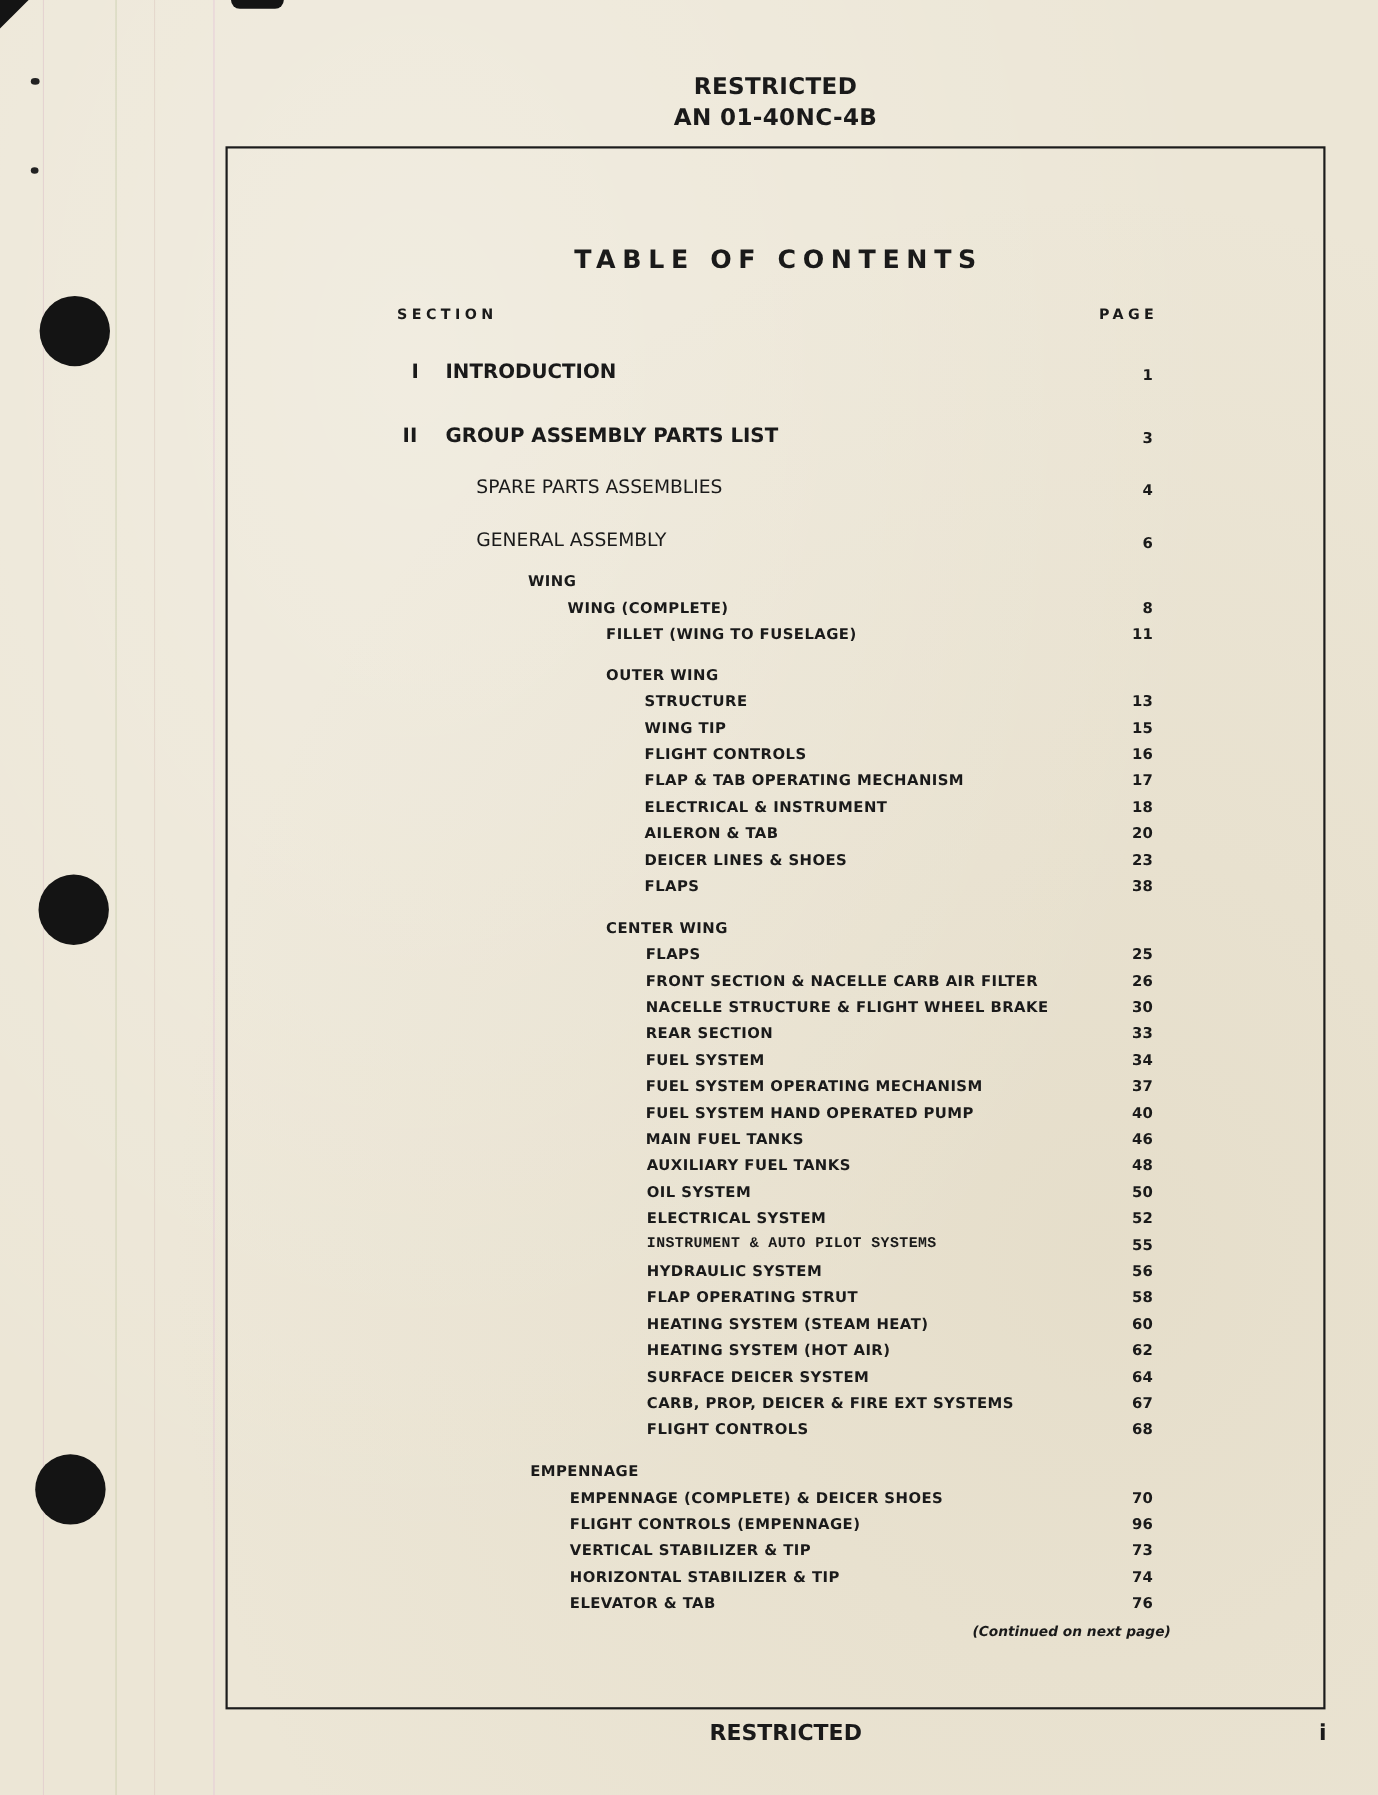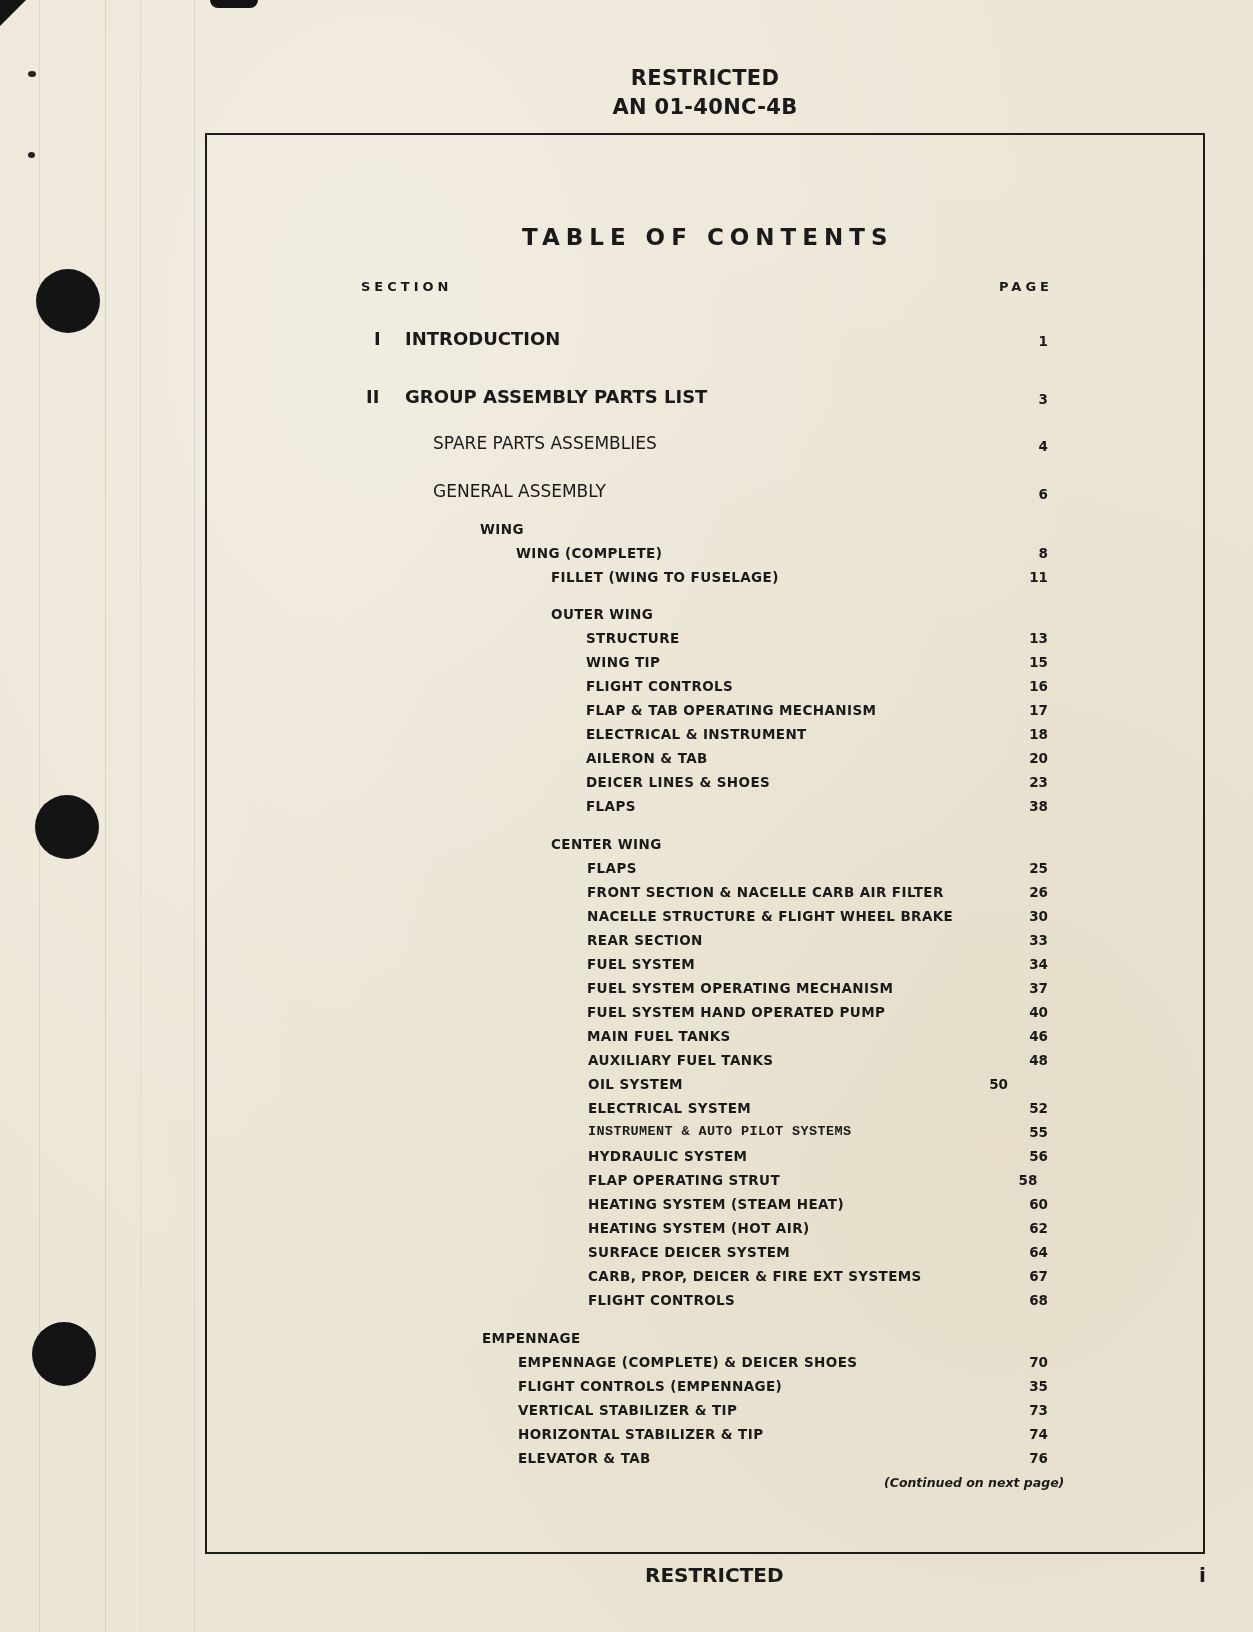--- a/index.html
+++ b/index.html
@@ -154,37 +154,37 @@
     <div>
       <div class="abs lx" style="left: 587px; top: 1028px;">MAIN FUEL TANKS</div>
       <div class="abs pg" style="left: 1008px; top: 1028px;">46</div>
     </div>
     <div>
       <div class="abs lx" style="left: 588px; top: 1052px;">AUXILIARY FUEL TANKS</div>
       <div class="abs pg" style="left: 1008px; top: 1052px;">48</div>
     </div>
     <div>
       <div class="abs lx" style="left: 588px; top: 1076px;">OIL SYSTEM</div>
-      <div class="abs pg" style="left: 968px; top: 1076px;">50</div>
+      <div class="abs pg" style="left: 1008px; top: 1076px;">50</div>
     </div>
     <div>
       <div class="abs lx" style="left: 588px; top: 1100px;">ELECTRICAL SYSTEM</div>
       <div class="abs pg" style="left: 1008px; top: 1100px;">52</div>
     </div>
     <div>
       <div class="abs lx" style="left: 588px; top: 1124px; font-family: Liberation Mono, monospace;">INSTRUMENT &amp; AUTO PILOT SYSTEMS</div>
       <div class="abs pg" style="left: 1008px; top: 1124px;">55</div>
     </div>
     <div>
       <div class="abs lx" style="left: 588px; top: 1148px;">HYDRAULIC SYSTEM</div>
       <div class="abs pg" style="left: 1008px; top: 1148px;">56</div>
     </div>
     <div>
       <div class="abs lx" style="left: 588px; top: 1172px;">FLAP OPERATING STRUT</div>
-      <div class="abs pg" style="left: 1008px; top: 1172px; text-align: center;">58</div>
+      <div class="abs pg" style="left: 1008px; top: 1172px;">58</div>
     </div>
     <div>
       <div class="abs lx" style="left: 588px; top: 1196px;">HEATING SYSTEM (STEAM HEAT)</div>
       <div class="abs pg" style="left: 1008px; top: 1196px;">60</div>
     </div>
     <div>
       <div class="abs lx" style="left: 588px; top: 1220px;">HEATING SYSTEM (HOT AIR)</div>
       <div class="abs pg" style="left: 1008px; top: 1220px;">62</div>
     </div>
     <div>
@@ -201,21 +201,21 @@
     </div>
     <div>
       <div class="abs lx" style="left: 482px; top: 1330px;">EMPENNAGE</div>
     </div>
     <div>
       <div class="abs lx" style="left: 518px; top: 1354px;">EMPENNAGE (COMPLETE) &amp; DEICER SHOES</div>
       <div class="abs pg" style="left: 1008px; top: 1354px;">70</div>
     </div>
     <div>
       <div class="abs lx" style="left: 518px; top: 1378px;">FLIGHT CONTROLS (EMPENNAGE)</div>
-      <div class="abs pg" style="left: 1008px; top: 1378px;">35</div>
+      <div class="abs pg" style="left: 1008px; top: 1378px;">96</div>
     </div>
     <div>
       <div class="abs lx" style="left: 518px; top: 1402px;">VERTICAL STABILIZER &amp; TIP</div>
       <div class="abs pg" style="left: 1008px; top: 1402px;">73</div>
     </div>
     <div>
       <div class="abs lx" style="left: 518px; top: 1426px;">HORIZONTAL STABILIZER &amp; TIP</div>
       <div class="abs pg" style="left: 1008px; top: 1426px;">74</div>
     </div>
     <div>

